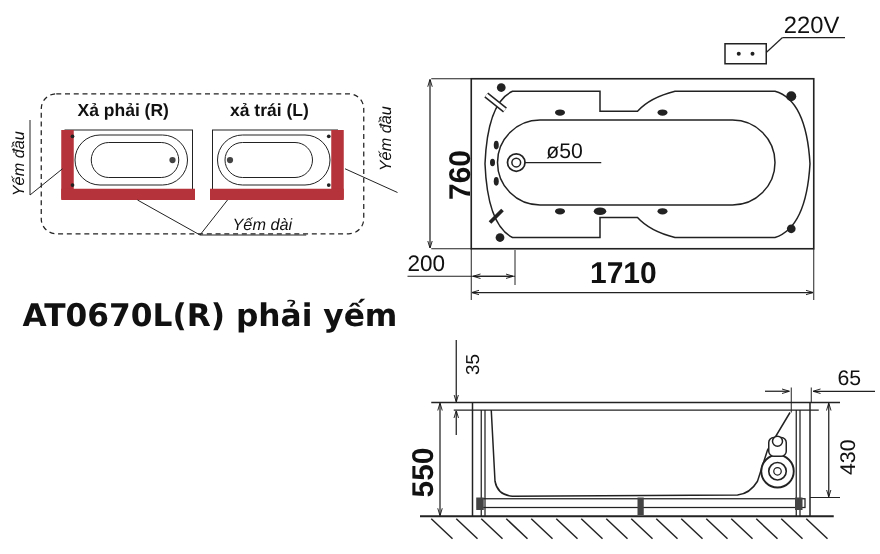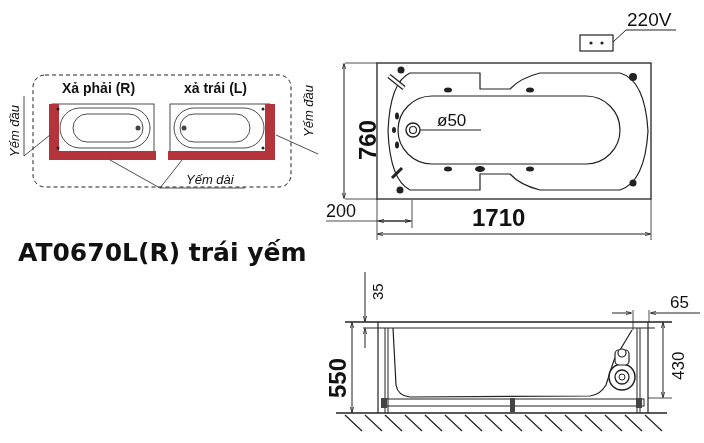--- a/index.html
+++ b/index.html
@@ -166,13 +166,13 @@
     <line x1="612" y1="313" x2="631" y2="313" stroke="#222" stroke-width="1" marker-end="url(#arr)"></line>
     <line x1="700" y1="313" x2="651" y2="313" stroke="#222" stroke-width="1" marker-end="url(#arr)"></line>
     <text class="t" x="670" y="308" font-size="17">65</text>
 
     <line x1="648" y1="398" x2="672" y2="398" stroke="#222" stroke-width="0.8"></line>
     <line x1="663" y1="323" x2="663" y2="397" stroke="#222" stroke-width="1" marker-start="url(#arr)" marker-end="url(#arr)"></line>
     <text class="t" x="0" y="0" font-size="17" transform="translate(684,380) rotate(-90)">430</text>
   </g>
 </svg>
 
-<div class="title">AT0670L(R) trái yếm</div>
+<div class="title">AT0670L(R) phải yếm</div>
 
 </body></html>

